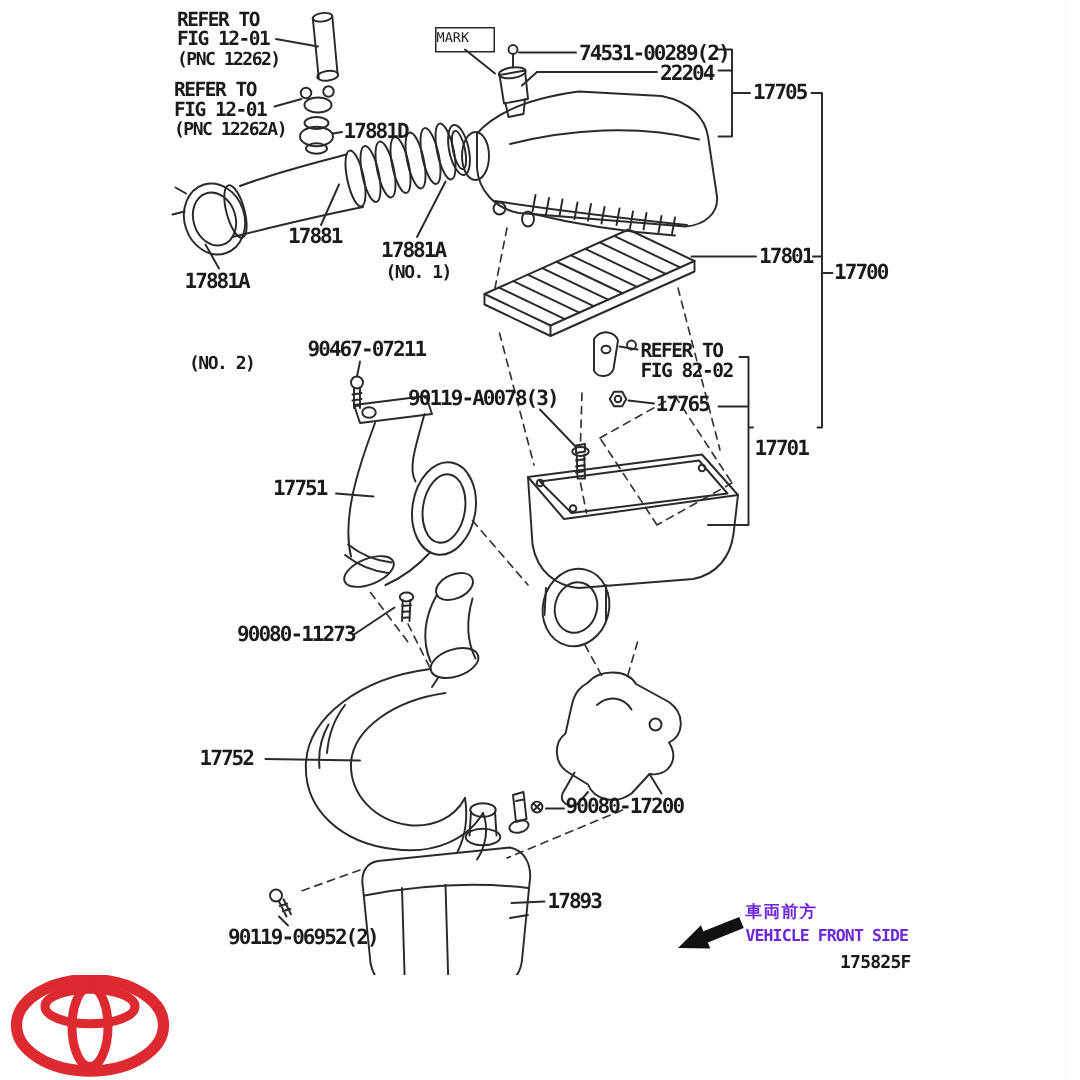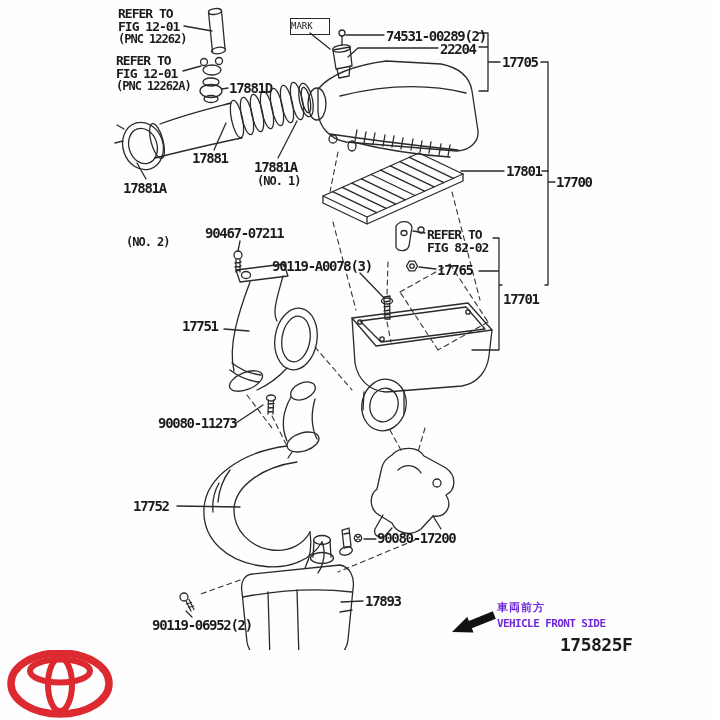--- a/index.html
+++ b/index.html
@@ -11,21 +11,21 @@
   .lbl.small{font-size:12px;letter-spacing:-1px;}
   .refer{position:absolute;font-family:"DejaVu Sans Mono", monospace;font-weight:bold;
        font-size:13px;letter-spacing:-1px;color:#1b1b1b;white-space:nowrap;line-height:13px;}
   .refer .sub{font-size:12px;}
   .markbox{position:absolute;left:290px;top:18px;width:38px;height:15px;border:1.4px solid #2a2a2a;
        font-size:9px;font-weight:normal;letter-spacing:0;color:#1b1b1b;text-align:left;line-height:14px;}
   .frontnote{position:absolute;font-family:"DejaVu Sans Mono", monospace;font-weight:bold;
        color:#6d28d9;white-space:nowrap;}
   .frontnote .jp{font-size:11px;letter-spacing:1px;display:block;}
   .frontnote .en{font-size:11px;letter-spacing:-0.6px;display:block;margin-top:2px;}
-  .dwgcode{position:absolute;left:560px;top:634px;font-size:18px;font-weight:bold;
+  .dwgcode{position:absolute;left:560px;top:634px;font-size:12px;font-weight:bold;
        letter-spacing:-0.5px;color:#1b1b1b;}
   .footer-title{position:absolute;left:326px;top:661px;font-family:"Liberation Sans", sans-serif;
        font-size:41px;letter-spacing:-1px;color:#0d0d0d;white-space:nowrap;}
 </style>
 </head>
 <body>
 
 <div id="page">
 
   <svg width="720" height="650" viewBox="0 0 720 650">

